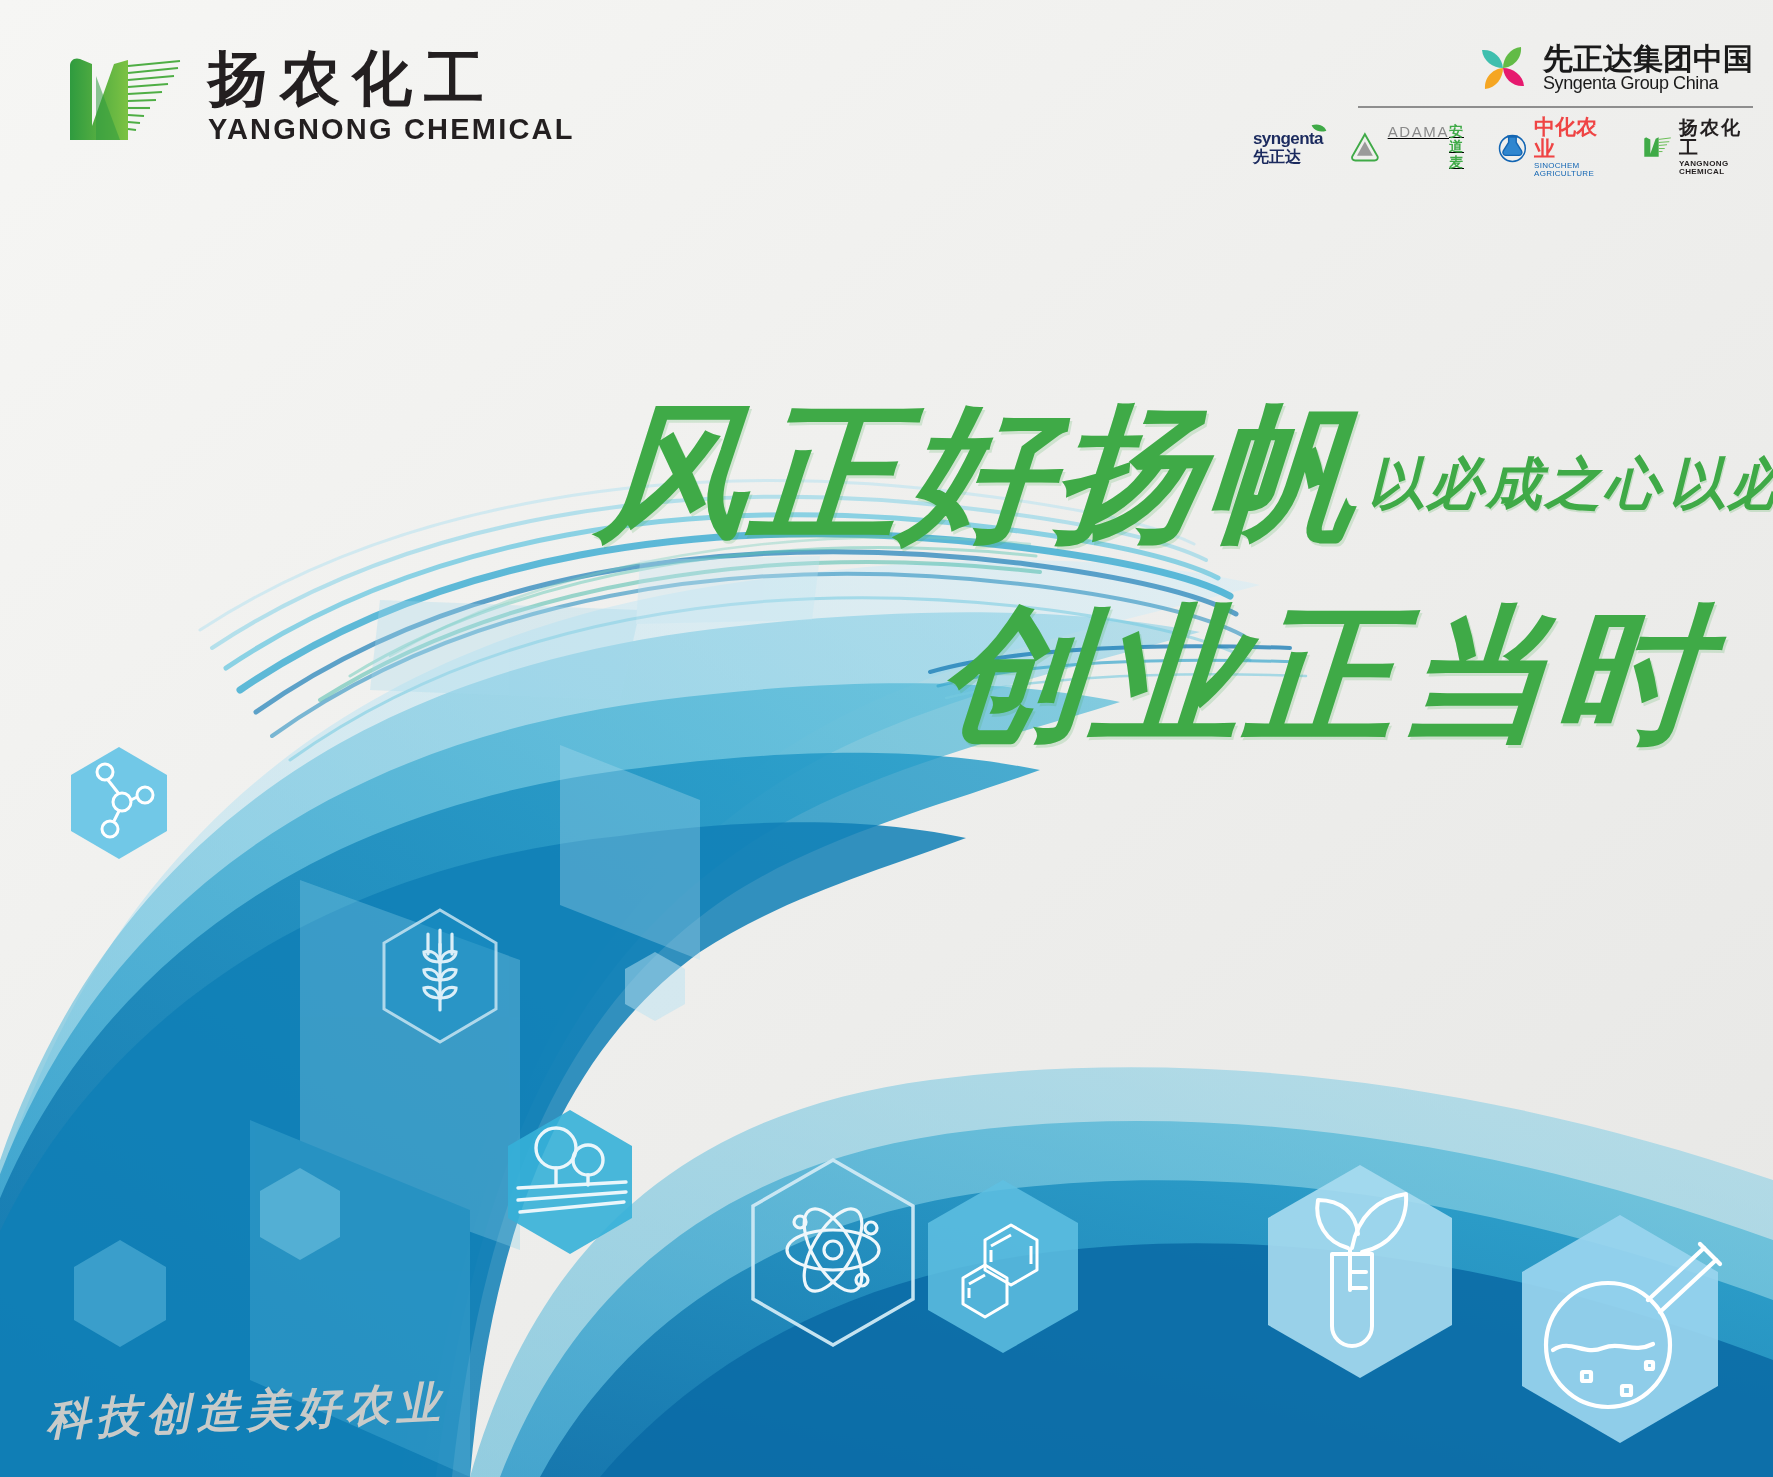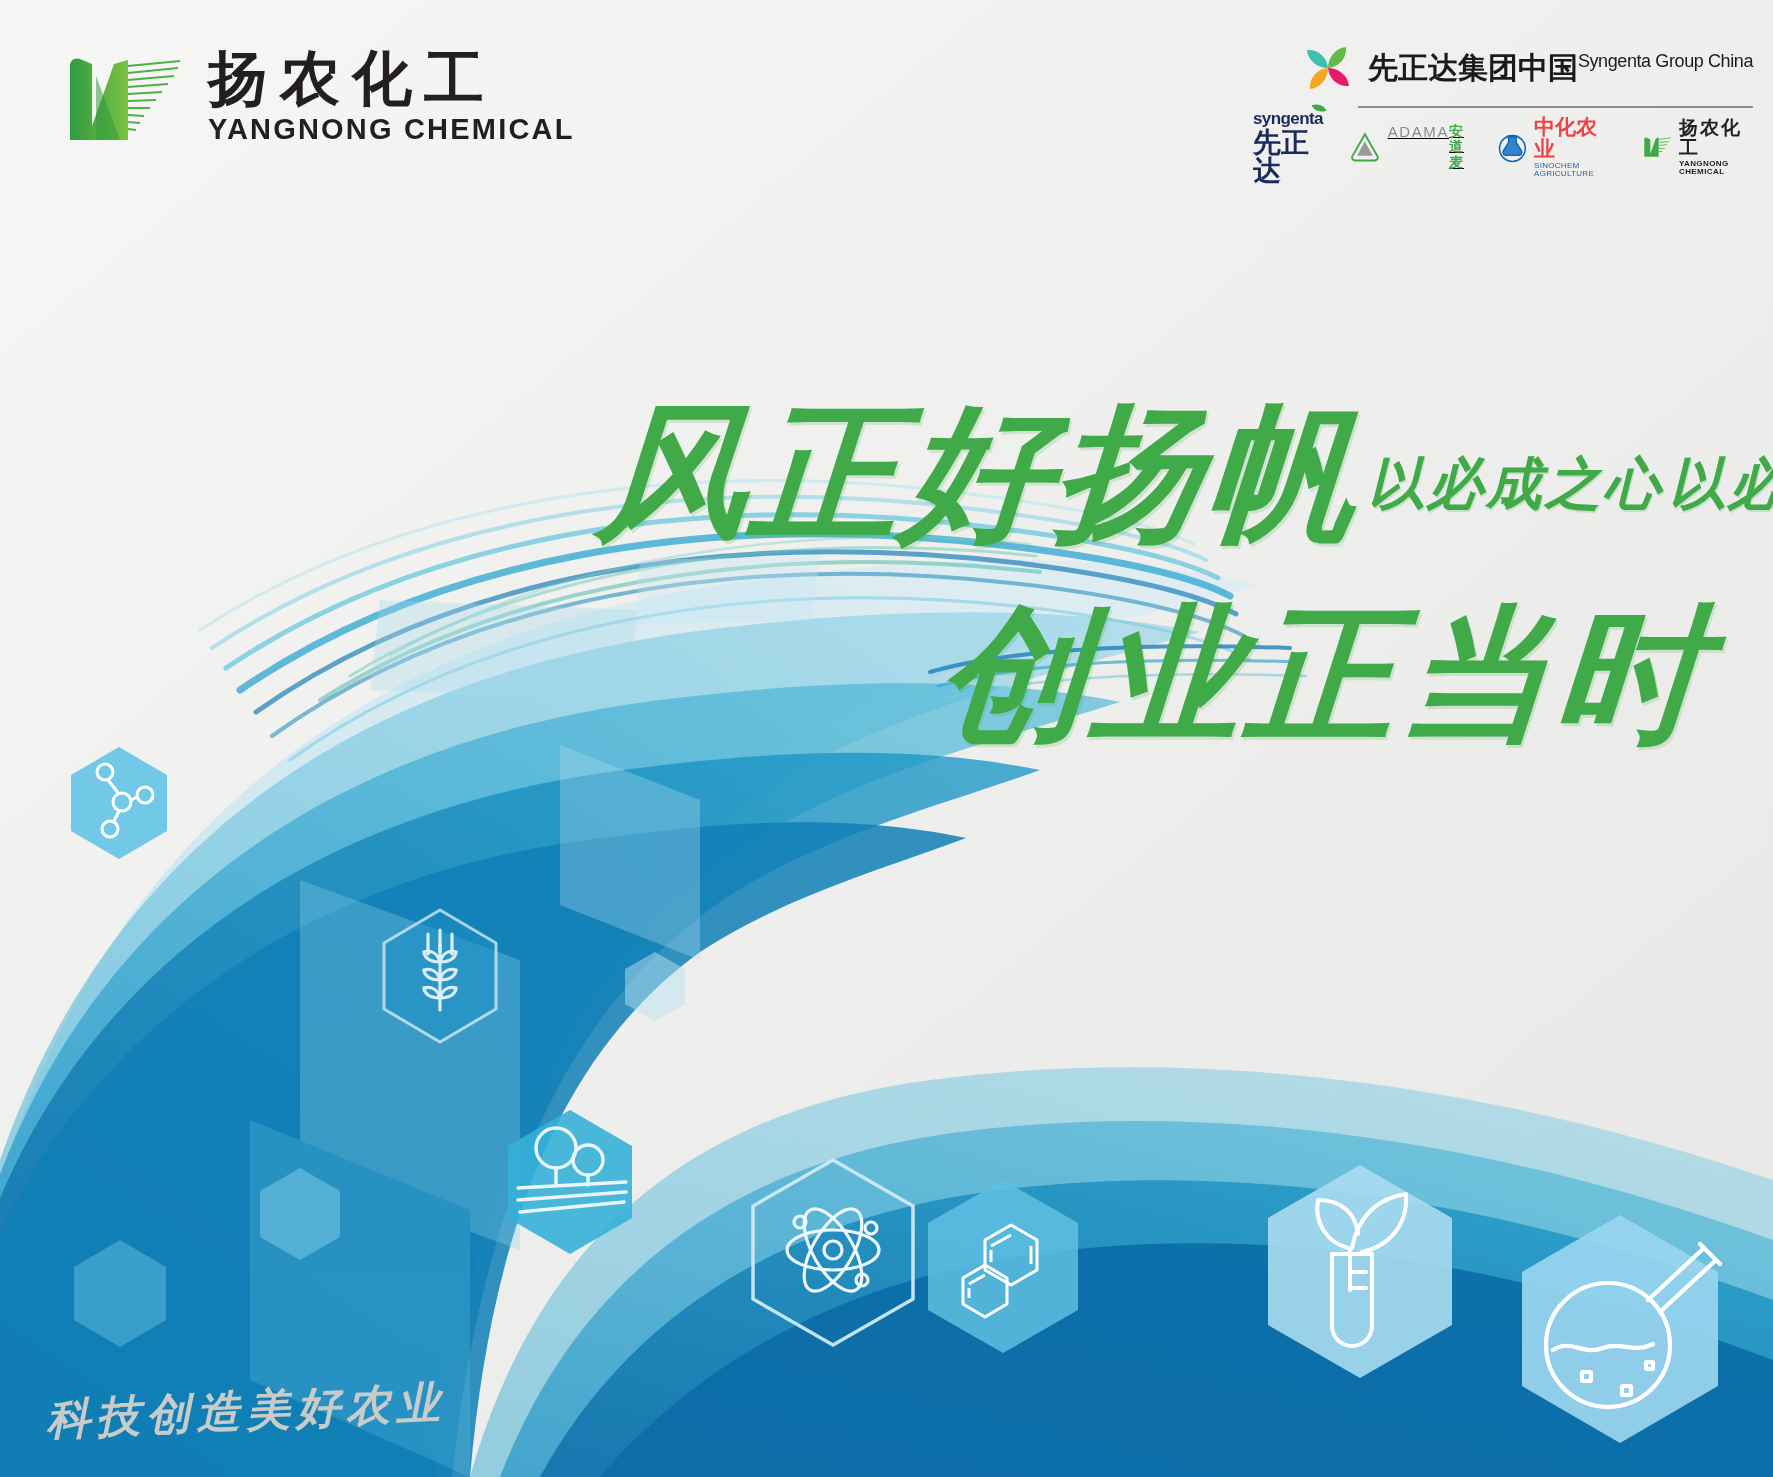--- a/index.html
+++ b/index.html
@@ -18,33 +18,33 @@
   .yn-mark{width:128px;height:92px;flex:none;}
   .yn-words{display:flex;flex-direction:column;line-height:1;}
   .yn-cn{font-size:60px;font-weight:bold;color:#231f20;letter-spacing:12px;
          font-family:"DejaVu Sans","Liberation Sans",sans-serif;white-space:nowrap;}
   .yn-en{font-size:29px;font-weight:bold;color:#231f20;letter-spacing:2.2px;margin-top:7px;white-space:nowrap;}
 
   .hdr-right{position:absolute;right:20px;top:42px;width:500px;z-index:6;
              display:flex;flex-direction:column;align-items:flex-end;}
   .syn-top{display:flex;align-items:center;gap:14px;}
   .syn-flower{width:52px;height:52px;flex:none;}
-  .syn-txt{display:flex;flex-direction:row;line-height:1.05;}
+  .syn-txt{display:flex;flex-direction:column;line-height:1.05;}
   .syn-cn{font-size:30px;font-weight:bold;color:#1a1a1a;letter-spacing:0px;
           font-family:"DejaVu Sans","Liberation Sans",sans-serif;white-space:nowrap;}
   .syn-en{font-size:18px;color:#1a1a1a;letter-spacing:-0.4px;white-space:nowrap;}
   .hdr-rule{width:395px;height:2px;background:#8e8e8e;margin:12px 0 16px 0;align-self:flex-end;}
 
   .partners{display:flex;align-items:center;gap:26px;}
   .p-item{display:flex;align-items:center;gap:7px;height:46px;}
   .p-syn{display:flex;flex-direction:column;line-height:1;}
   .p-syn-en{font-size:17px;font-weight:bold;color:#1b2a5e;letter-spacing:-.6px;position:relative;}
   .p-syn-en .lf{position:absolute;right:-2px;top:-7px;width:12px;height:10px;
      background:#3faa47;border-radius:0 100% 0 100%;transform:rotate(-20deg);}
-  .p-syn-cn{font-size:28px;font-weight:bold;color:#1b2a5e;letter-spacing:0px;
+  .p-syn-cn{font-size:16px;font-weight:bold;color:#1b2a5e;letter-spacing:0px;
             font-family:"DejaVu Sans","Liberation Sans",sans-serif;margin-top:2px;}
   .p-adama{display:flex;flex-direction:row;line-height:1.1;text-decoration:underline;}
   .p-adama-en{font-size:15px;color:#8a8a8a;letter-spacing:1.6px;}
   .p-adama-cn{font-size:14px;font-weight:bold;color:#3faa47;letter-spacing:1px;
               font-family:"DejaVu Sans","Liberation Sans",sans-serif;}
   .p-sino{display:flex;flex-direction:column;line-height:1.05;}
   .p-sino-cn{font-size:21px;font-weight:bold;color:#ef4444;letter-spacing:0;
              font-family:"DejaVu Sans","Liberation Sans",sans-serif;}
   .p-sino-en{font-size:8px;font-weight:normal;color:#1265b3;letter-spacing:.3px;margin-top:2px;}
   .p-yn{display:flex;flex-direction:column;line-height:1.05;}

